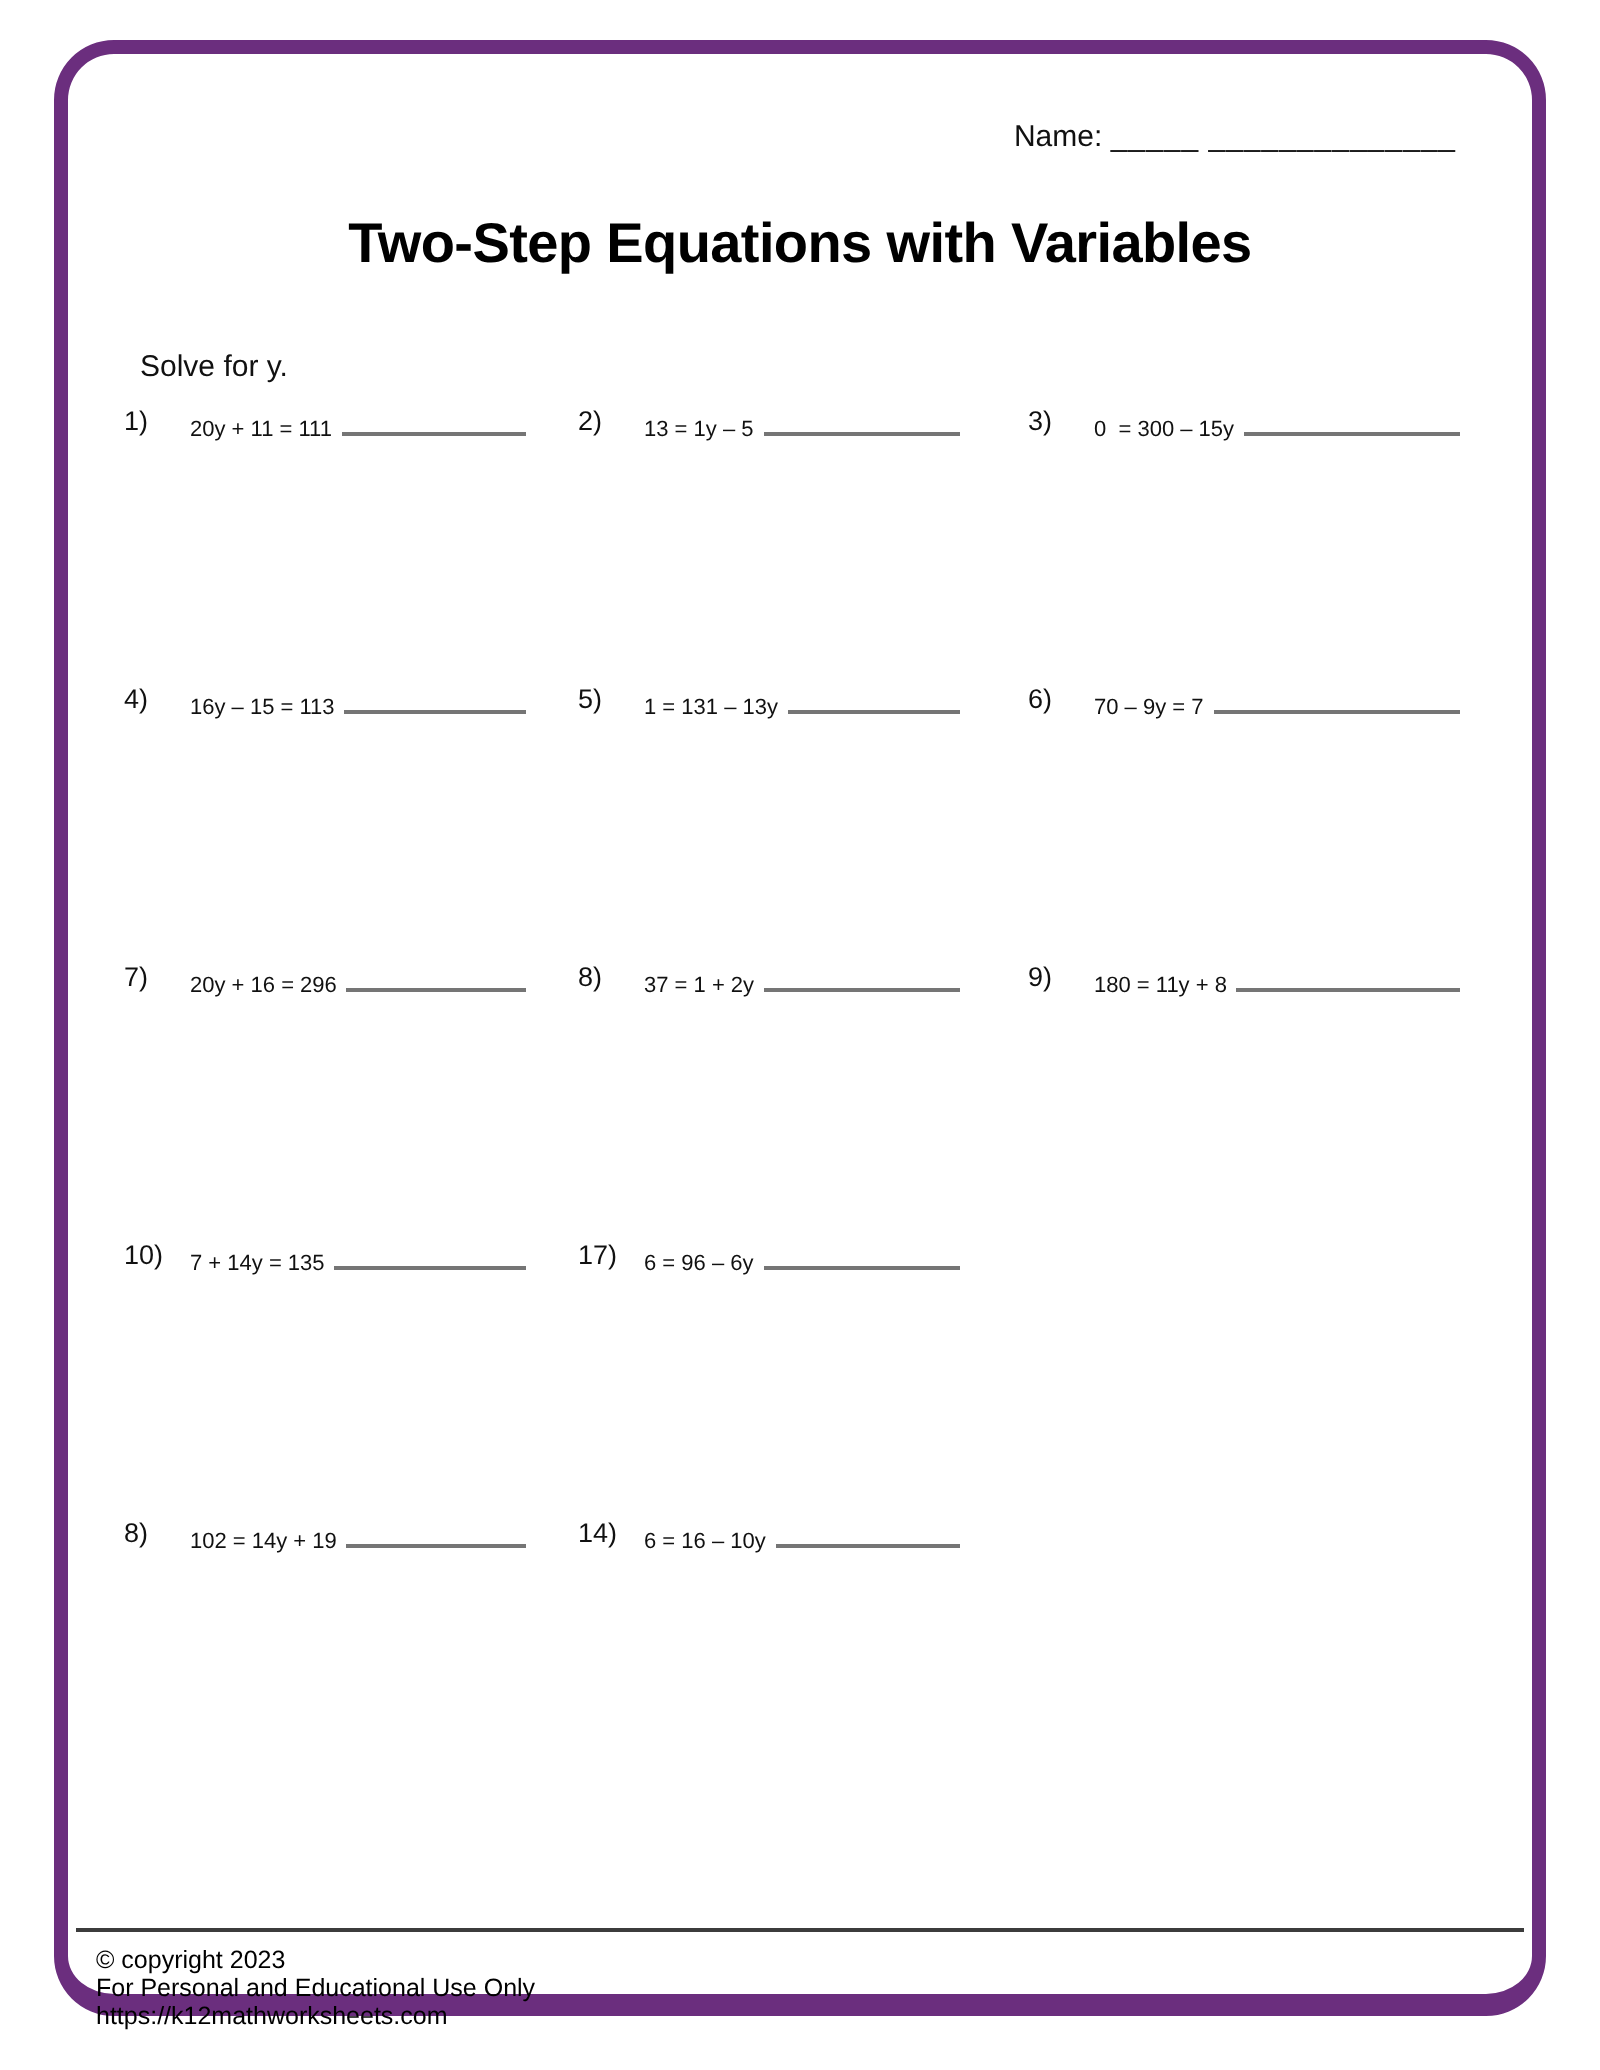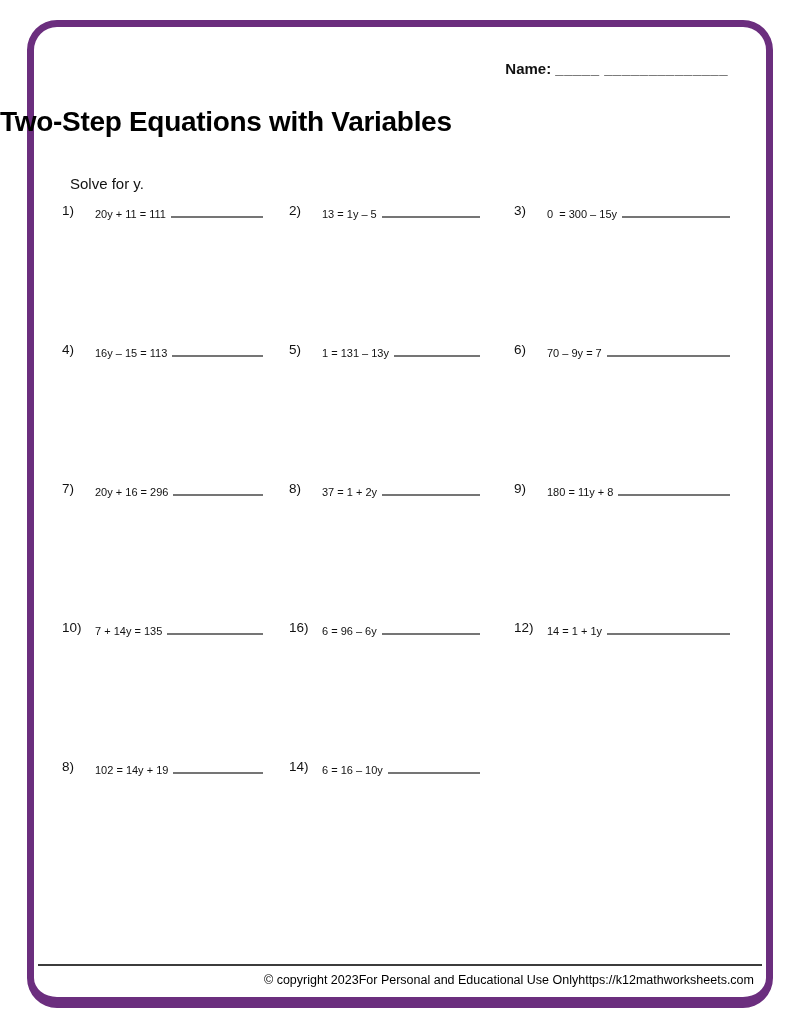--- a/index.html
+++ b/index.html
@@ -25,31 +25,31 @@
     border-bottom-width: 11px;
     border-radius: 30px;
     box-sizing: border-box;
   }
   .name-row {
     position: absolute;
     top: 60px;
     right: 72px;
     font-size: 15px;
     white-space: pre;
-    font-weight: bold;
   }
   .name-blank {
     letter-spacing: 0.5px;
     white-space: pre;
   }
   .title {
     position: absolute;
     top: 106px;
     left: 0;
     width: 100%;
+    text-align: center;
     font-size: 28px;
     font-weight: bold;
     letter-spacing: -0.3px;
     color: #000000;
   }
   .instructions {
     position: absolute;
     top: 175px;
     left: 70px;
     font-size: 15px;
@@ -99,20 +99,21 @@
   }
   .footer {
     position: absolute;
     left: 48px;
     right: 46px;
     top: 973px;
     display: flex;
     justify-content: flex-end;
     font-size: 12.5px;
     color: #000000;
+    flex-direction: column;
   }
 </style>
 </head>
 <body>
 
 <div class="frame"></div>
 
 <div class="name-row"><span>Name:</span> <span class="name-blank">_____ ______________</span></div>
 
 <div class="title">Two-Step Equations with Variables</div>
@@ -171,27 +172,22 @@
       <span class="blank"></span>
     </div>
   </div>
   <div class="row">
     <div class="cell c1">
       <span class="num">10)</span>
       <span class="eq">7 + 14y = 135</span>
       <span class="blank"></span>
     </div>
     <div class="cell c2">
-      <span class="num">16)</span>
+      <span class="num">17)</span>
       <span class="eq">6 = 96 – 6y</span>
-      <span class="blank"></span>
-    </div>
-    <div class="cell c3">
-      <span class="num">12)</span>
-      <span class="eq">14 = 1 + 1y</span>
       <span class="blank"></span>
     </div>
   </div>
   <div class="row">
     <div class="cell c1">
       <span class="num">8)</span>
       <span class="eq">102 = 14y + 19</span>
       <span class="blank"></span>
     </div>
     <div class="cell c2">

